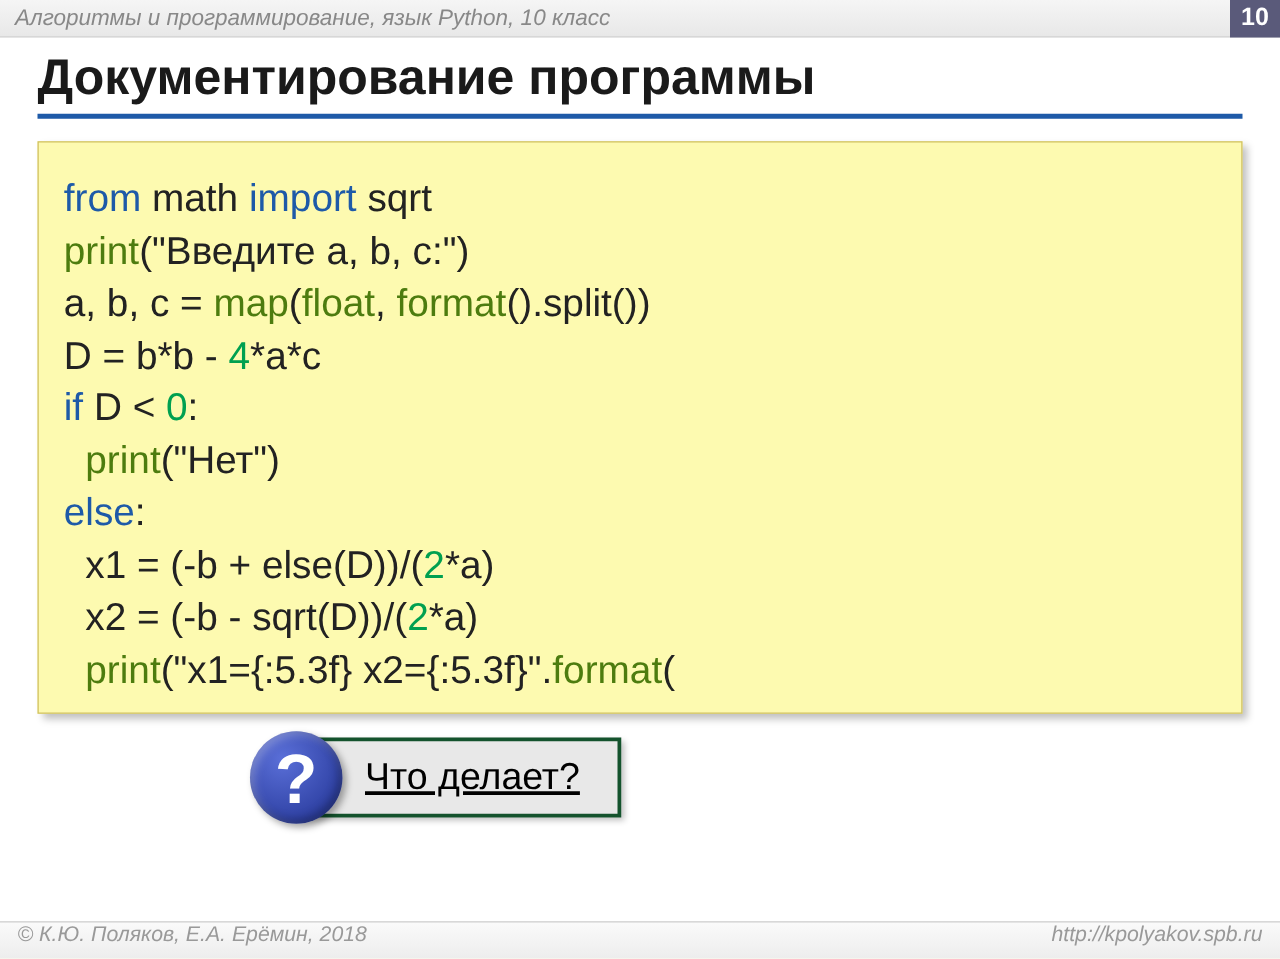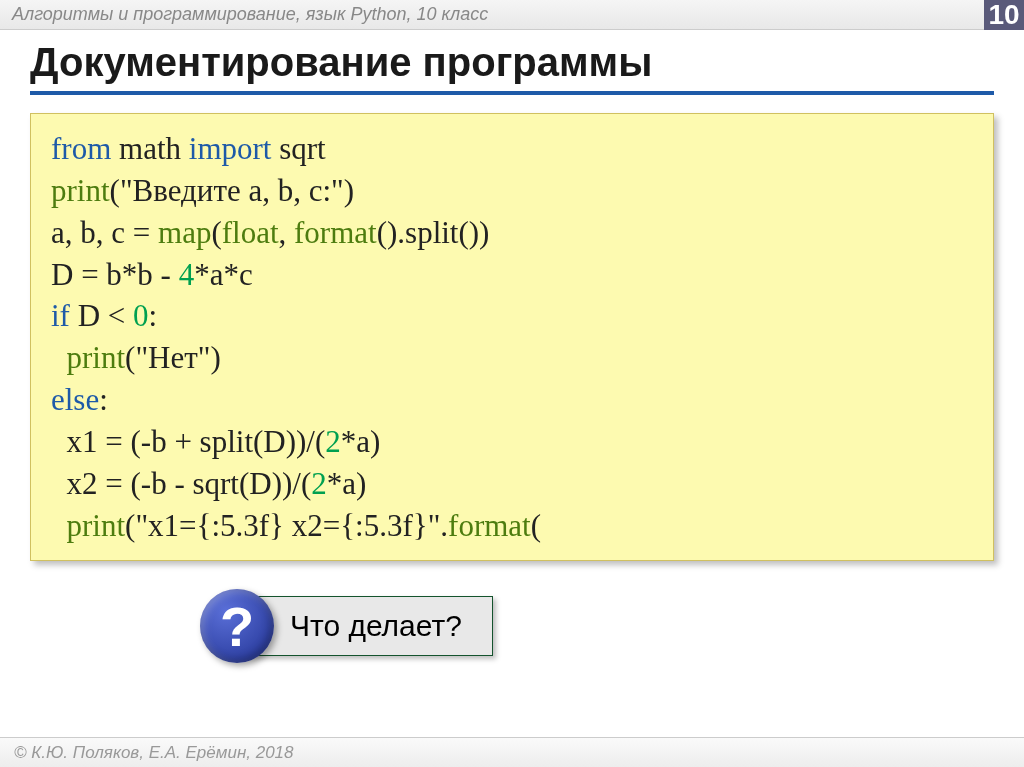--- a/index.html
+++ b/index.html
@@ -21,21 +21,21 @@
     padding: 4px 12px;
     font-style: italic;
     color: #888;
     font-size: 18px;
   }
   .page-num {
     background: #5a5a7a;
     color: #fff;
     font-style: normal;
     font-weight: bold;
-    font-size: 28px;
+    font-size: 20px;
     width: 40px;
     height: 30px;
     display: flex;
     align-items: center;
     justify-content: center;
     margin-right: -12px;
   }
   .content {
     padding: 10px 30px 0 30px;
   }
@@ -47,26 +47,26 @@
   }
   .title-underline {
     height: 4px;
     background: #1e5aa8;
     margin-bottom: 18px;
   }
   .code-box {
     background: #fdfab0;
     border: 1px solid #d0c060;
     box-shadow: 4px 4px 6px rgba(0,0,0,0.25);
-    padding: 14px 20px 14px 20px;
-    font-family: Liberation Serif, serif;
+    padding: 24px 20px 14px 20px;
+    font-family: Liberation Sans, sans-serif;
     font-size: 31px;
     line-height: 1.35;
     color: #222;
-    margin-bottom: 28px;
+    margin-bottom: 14px;
   }
   .kw  { color: #1e5aa8; }
   .fn  { color: #4d7c0f; }
   .num { color: #00a050; }
   .callout-row {
     display: flex;
     align-items: center;
     padding-left: 170px;
   }
   .q-badge {
@@ -79,37 +79,38 @@
     font-weight: bold;
     display: flex;
     align-items: center;
     justify-content: center;
     box-shadow: 3px 3px 6px rgba(0,0,0,0.35), inset -3px -3px 8px rgba(0,0,0,0.3), inset 3px 3px 8px rgba(255,255,255,0.3);
     z-index: 2;
     position: relative;
   }
   .q-box {
     background: #e8e8e8;
-    border: 1px solid #14532d;
+    border: 3px solid #14532d;
     box-shadow: 3px 3px 5px rgba(0,0,0,0.25);
     padding: 12px 30px 12px 50px;
     font-size: 30px;
     margin-left: -35px;
     z-index: 1;
+    text-decoration: underline;
   }
   .bottom-bar {
     position: absolute;
     bottom: 0;
     left: 0;
     right: 0;
     height: 30px;
     border-top: 1px solid #ccc;
     background: linear-gradient(to bottom, #fafafa, #ededed);
     display: flex;
-    align-items: center;
+    align-items: flex-start;
     justify-content: space-between;
     padding: 0 14px;
     font-style: italic;
     color: #999;
     font-size: 17px;
   }
 </style>
 </head>
 <body>
 
@@ -123,26 +124,27 @@
   <div class="title-underline"></div>
 
   <div class="code-box">
     <div><span class="kw">from</span><span> math </span><span class="kw">import</span><span> sqrt</span></div>
     <div><span class="fn">print</span><span>("Введите a, b, c:")</span></div>
     <div><span>a, b, c = </span><span class="fn">map</span><span>(</span><span class="fn">float</span><span>, </span><span class="fn">format</span><span>().split())</span></div>
     <div><span>D = b*b - </span><span class="num">4</span><span>*a*c</span></div>
     <div><span class="kw">if</span><span> D &lt; </span><span class="num">0</span><span>:</span></div>
     <div style="white-space:pre;"><span>  </span><span class="fn">print</span><span>("Нет")</span></div>
     <div><span class="kw">else</span><span>:</span></div>
-    <div style="white-space:pre;"><span>  x1 = (-b + split(D))/(</span><span class="num">2</span><span>*a)</span></div>
+    <div style="white-space:pre;"><span>  x1 = (-b + else(D))/(</span><span class="num">2</span><span>*a)</span></div>
     <div style="white-space:pre;"><span>  x2 = (-b - sqrt(D))/(</span><span class="num">2</span><span>*a)</span></div>
     <div style="white-space:pre;"><span>  </span><span class="fn">print</span><span>("x1={:5.3f} x2={:5.3f}".</span><span class="fn">format</span><span>(</span></div>
   </div>
 
   <div class="callout-row">
     <div class="q-badge">?</div>
     <div class="q-box">Что делает?</div>
   </div>
 </div>
 
 <div class="bottom-bar">
   <span>© К.Ю. Поляков, Е.А. Ерёмин, 2018</span>
+  <span>http://kpolyakov.spb.ru</span>
 </div>
 
 </body></html>

